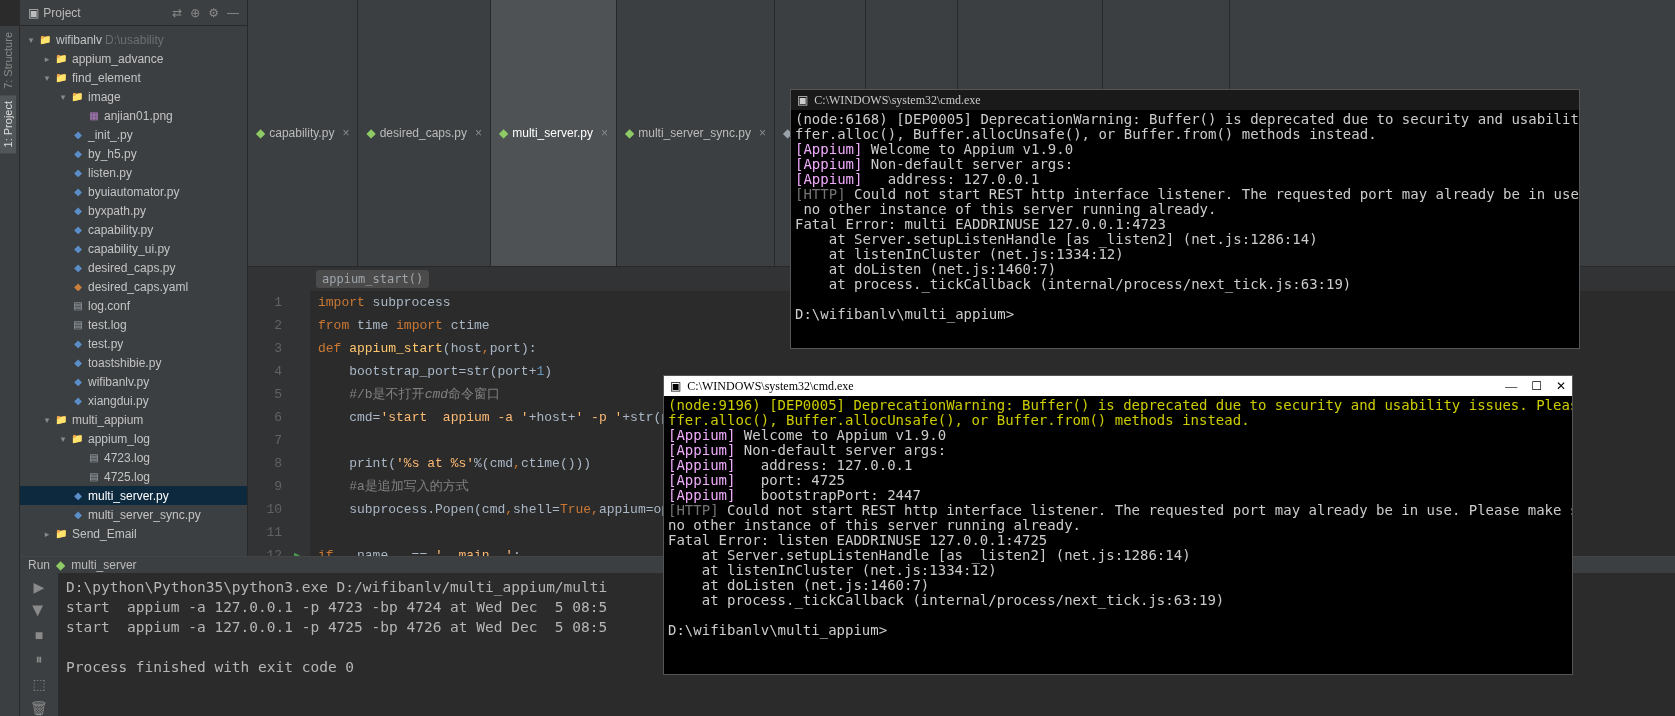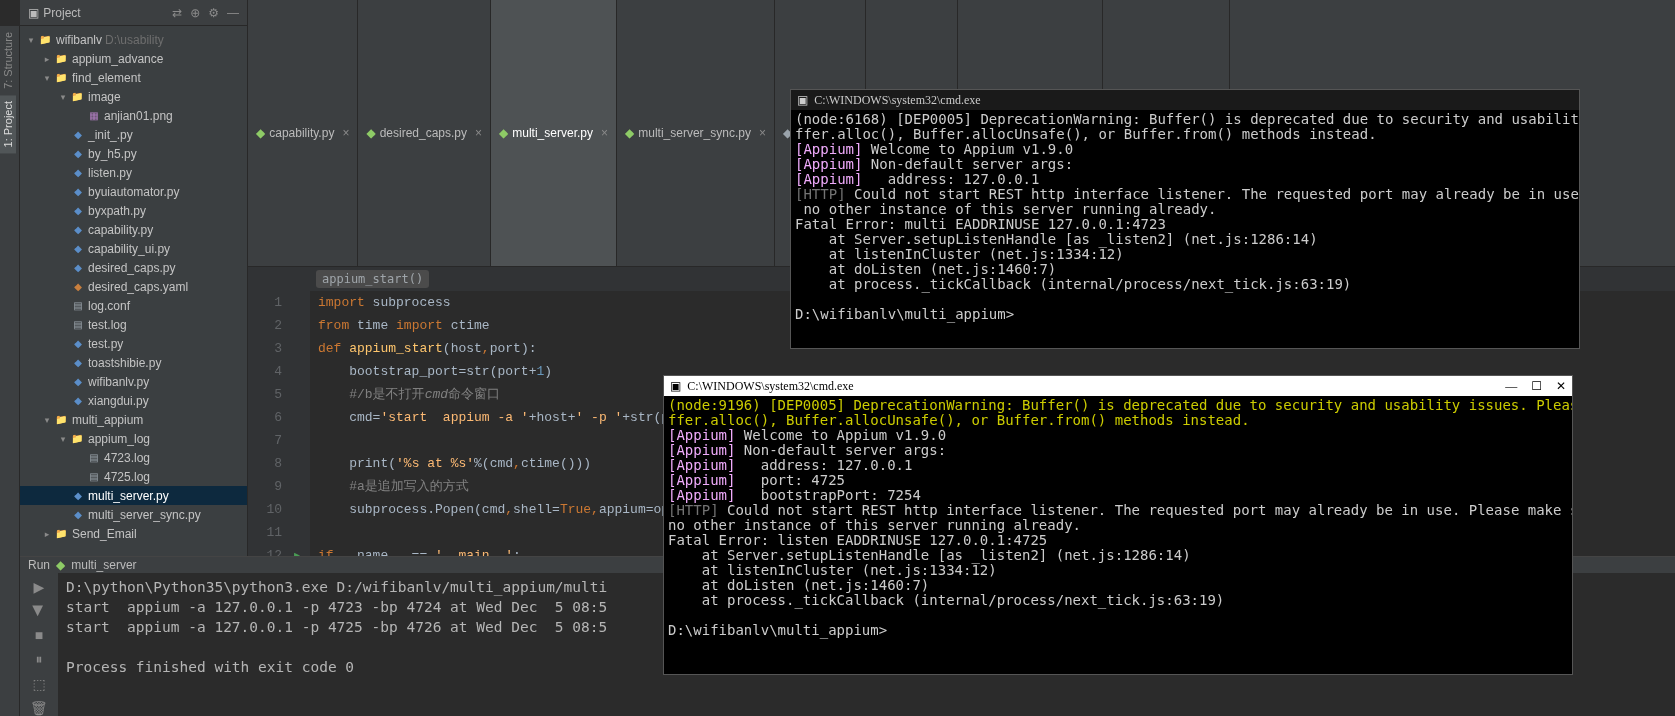--- a/index.html
+++ b/index.html
@@ -366,21 +366,21 @@
       <span>☐</span>
       <span>✕</span>
     </span>
   </div>
   <div class="cmd-body" id="cmd2body"><span class="c-yellow">(node:9196) [DEP0005] DeprecationWarning: Buffer() is deprecated due to security and usability issues. Please use the Bu</span>
 <span class="c-yellow">ffer.alloc(), Buffer.allocUnsafe(), or Buffer.from() methods instead.</span>
 <span class="c-mag">[Appium]</span><span class="c-white"> Welcome to Appium v1.9.0</span>
 <span class="c-mag">[Appium]</span><span class="c-white"> Non-default server args:</span>
 <span class="c-mag">[Appium]</span><span class="c-white">   address: 127.0.0.1</span>
 <span class="c-mag">[Appium]</span><span class="c-white">   port: 4725</span>
-<span class="c-mag">[Appium]</span><span class="c-white">   bootstrapPort: 7254</span>
+<span class="c-mag">[Appium]</span><span class="c-white">   bootstrapPort: 2447</span>
 <span class="c-cyan">[HTTP]</span><span class="c-white"> Could not start REST http interface listener. The requested port may already be in use. Please make sure there is</span>
 <span class="c-white">no other instance of this server running already.</span>
 <span class="c-white">Fatal Error: listen EADDRINUSE 127.0.0.1:4725</span>
 <span class="c-white">    at Server.setupListenHandle [as _listen2] (net.js:1286:14)</span>
 <span class="c-white">    at listenInCluster (net.js:1334:12)</span>
 <span class="c-white">    at doListen (net.js:1460:7)</span>
 <span class="c-white">    at process._tickCallback (internal/process/next_tick.js:63:19)</span>
 <span class="c-white"></span>
 <span class="c-white">D:\wifibanlv\multi_appium&gt;</span>
 </div>

